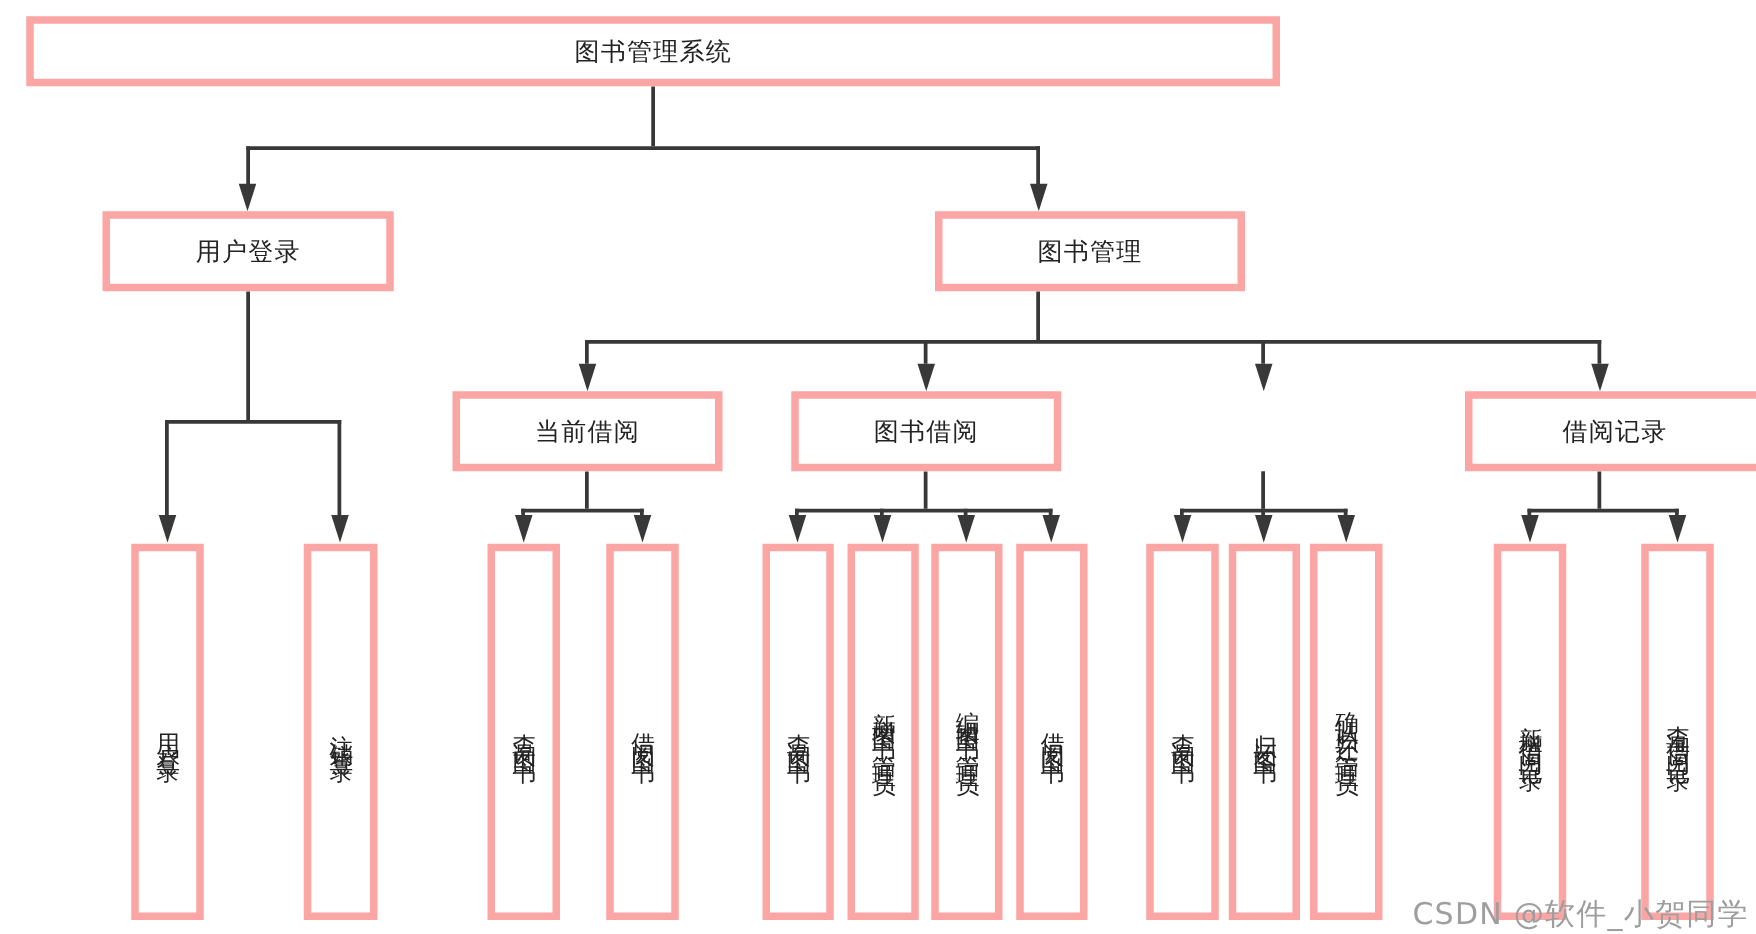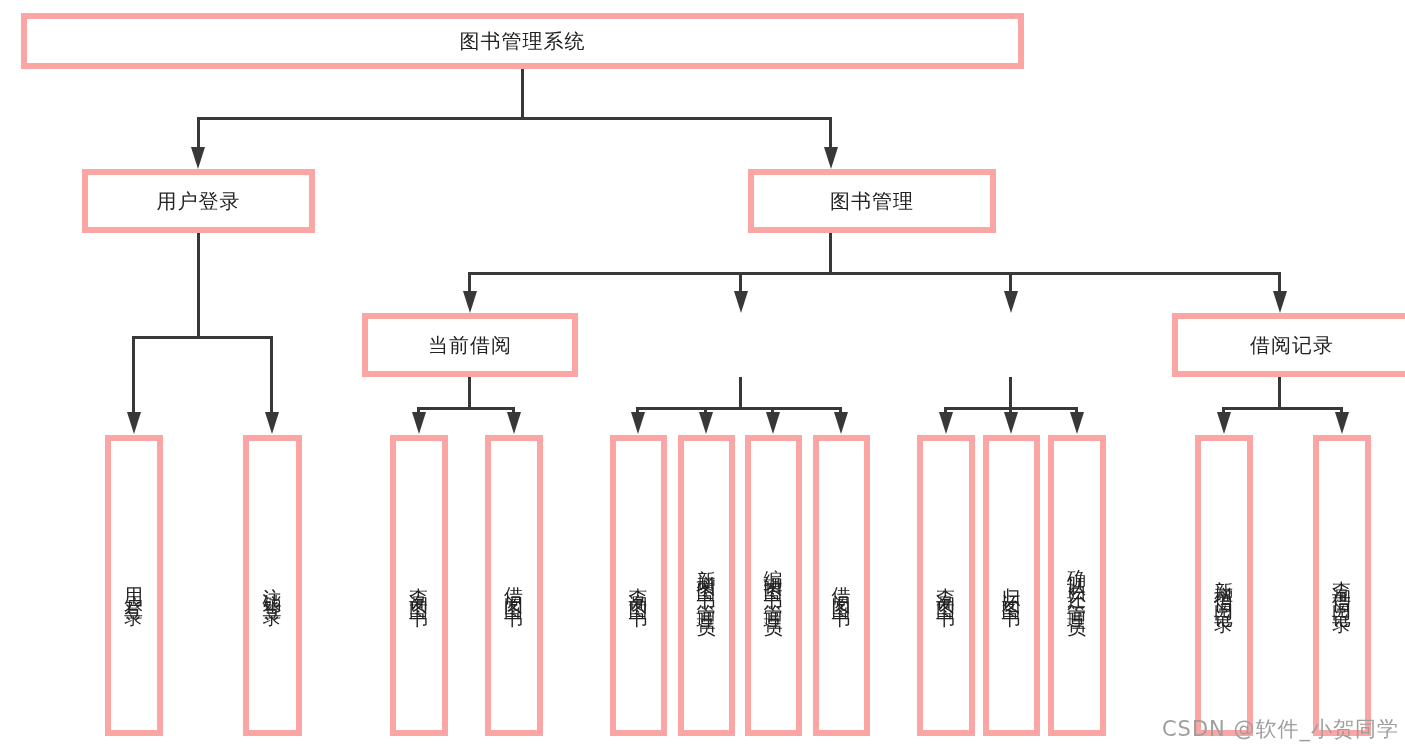--- a/index.html
+++ b/index.html
@@ -38,21 +38,21 @@
     position: absolute;
     width: 0; height: 0;
     border-left: 7px solid transparent;
     border-right: 7px solid transparent;
     border-top: 22px solid #383838;
   }
   .watermark {
     position: absolute;
     top: 715px;
     right: 6px;
-    font-size: 21px;
+    font-size: 24px;
     color: #9e9e9e;
     letter-spacing: 1px;
     z-index: 10;
   }
 </style>
 </head>
 <body>
 
 <div id="canvas">
 
@@ -122,20 +122,23 @@
   <div class="box" style="left:82px; top:169px; width:233px; height:64px;">
     <span>用户登录</span>
   </div>
   <div class="box" style="left:712px; top:169px; width:248px; height:64px;margin-left:36px;">
     <span>图书管理</span>
   </div>
 
   <div class="box" style="left:362px; top:313px; width:216px; height:64px;">
     <span>当前借阅</span>
   </div>
+  <div class="box" style="left:633px; top:313px; width:216px; height:64px;">
+    <span>图书借阅</span>
+  </div>
   <div class="box" style="left:1172px; top:313px; width:240px; height:64px;">
     <span>借阅记录</span>
   </div>
 
   <div class="box" style="left:105px; top:435px; width:58px; height:301px;">
     <span class="vlabel">用户登录</span>
   </div>
   <div class="box" style="left:243px; top:435px; width:59px; height:301px;">
     <span class="vlabel">注销登录</span>
   </div>

